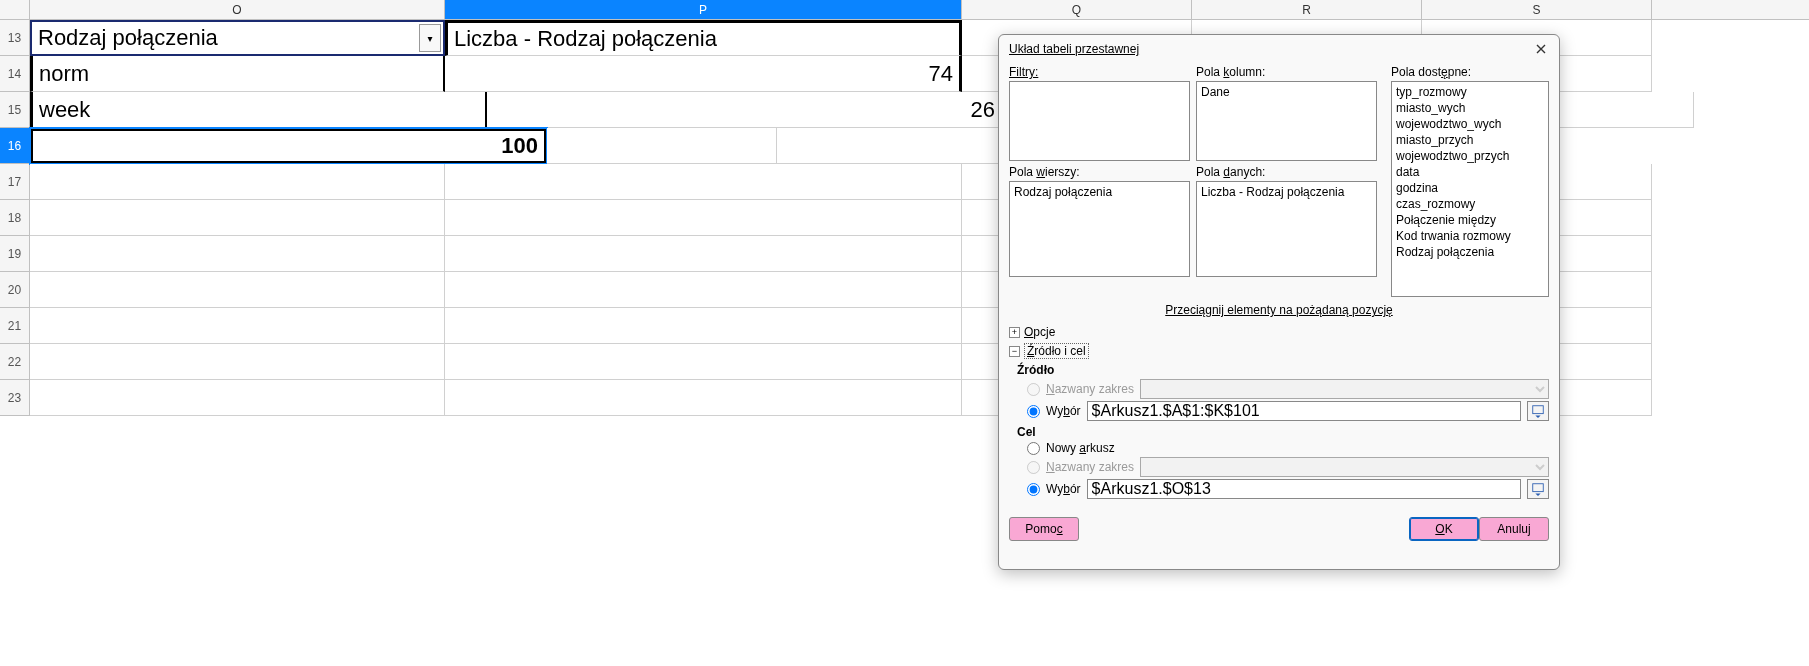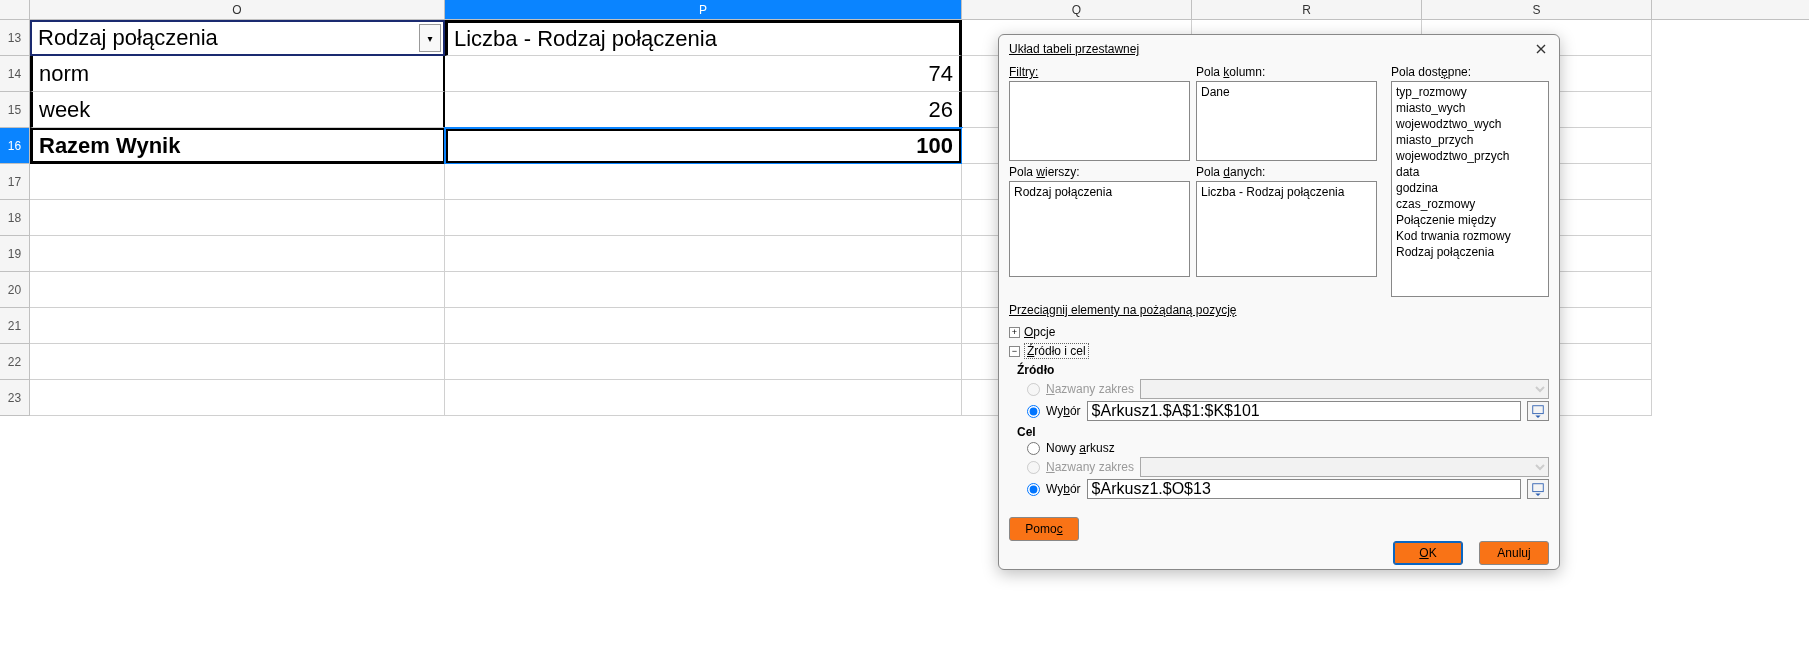--- a/index.html
+++ b/index.html
@@ -37,43 +37,43 @@
   .area-label { font-size: 12px; margin-bottom:2px; }
   .area-label .ul { text-decoration: underline; }
   .area-box { background:#fff; border:1px solid #888; min-height:80px; font-size:12px; padding:2px 4px; }
   .area-box.tall { min-height:96px; }
   .area-box.xtall { min-height:216px; }
   .area-item { padding:1px 0; }
 
   .two-col { display:flex; gap:6px; }
   .two-col .area-group { flex:1; }
 
-  .drag-hint { text-align:left; font-size:12px; text-decoration: underline; color:#000; margin:6px 0 8px 0; }
+  .drag-hint { text-align:center; font-size:12px; text-decoration: underline; color:#000; margin:6px 0 8px 0; }
 
   .section-hdr { display:flex; align-items:center; gap:4px; margin:4px 0 2px 0; font-size:12px;}
   .expander { width:11px; height:11px; border:1px solid #888; display:flex; align-items:center; justify-content:center; font-size:9px; line-height:1; background:#fff;}
   .section-hdr .ul { text-decoration: underline; }
   .section-hdr.bordered span.label { border:1px dotted #666; padding:0 2px; }
 
   .sub-label { font-weight:bold; font-size:12px; margin:4px 0 2px 8px; }
   .radio-row { display:flex; align-items:center; gap:6px; margin:2px 0 2px 18px; }
   .radio-row input[type=radio] { margin:0; }
   .radio-row label { font-size:12px; }
   .radio-row label .ul { text-decoration: underline; }
   .radio-row.disabled label { color:#9a9a9a; }
   .radio-row input[type=text], .radio-row select { flex:1; border:1px solid #888; height:20px; font-size:16px; padding:0 4px; background:#fff; }
   .radio-row select:disabled, .radio-row input:disabled { background:#f0f0f0; color:#bbb; }
   .shrink-btn { width:22px; height:20px; border:1px solid #888; background:#f4f4f4; display:flex; align-items:center; justify-content:center; }
   .shrink-btn svg { width:14px; height:14px; }
 
   .dlg-buttons { display:flex; justify-content:space-between; padding: 6px 10px 10px 10px; }
-  .btn { min-width:70px; height:24px; border:1px solid #888; background:#f97316; border-radius:3px; font-size:12px; padding:0 0; cursor:pointer; }
+  .btn { min-width:70px; height:24px; border:1px solid #888; background:#f9a8d4; border-radius:3px; font-size:12px; padding:0 0; cursor:pointer; }
   .btn.default { border:1px solid #0a66c2; box-shadow: inset 0 0 0 1px #0a66c2; }
   .btn .ul { text-decoration: underline; }
-  .dlg-right-btns { display:flex; gap:16px;margin-top:24px; }
+  .dlg-right-btns { display:flex; gap:0; }
 </style>
 </head>
 <body>
 
 <div class="sheet">
   <div class="col-headers">
     <div class="row-hdr-corner"></div>
 
   <div class="col-hdr" style="width: 415px;">O</div>
       <div class="col-hdr selected" style="width: 517px;">P</div>
@@ -96,29 +96,28 @@
       <div class="row">
         <div class="row-hdr">14</div>
         <div class="cell " style="width: 415px; border-left: 3px solid rgb(0, 0, 0); border-right: 2px solid rgb(0, 0, 0);">norm</div>
         <div class="cell right" style="width: 517px; border-right: 3px solid rgb(0, 0, 0);">74</div>
         <div class="cell " style="width: 230px;"></div>
         <div class="cell " style="width: 230px;"></div>
         <div class="cell " style="width: 230px;"></div>
       </div>
       <div class="row">
         <div class="row-hdr">15</div>
-        <div class="cell " style="width: 415px; border-left: 3px solid rgb(0, 0, 0); border-right: 2px solid rgb(0, 0, 0);">week</div>
+        <div class="cell " style="width: 457px; border-left: 3px solid rgb(0, 0, 0); border-right: 2px solid rgb(0, 0, 0);">week</div>
         <div class="cell right" style="width: 517px; border-right: 3px solid rgb(0, 0, 0);">26</div>
         <div class="cell " style="width: 230px;"></div>
         <div class="cell " style="width: 230px;"></div>
         <div class="cell " style="width: 230px;"></div>
       </div>
       <div class="row">
         <div class="row-hdr selected">16</div>
-        <div class="cell bold" style="width: 415px; border-width: 2px 2px 3px 3px; border-style: solid; border-color: rgb(0, 0, 0);">Razem Wynik</div>
         <div class="cell right bold" style="width: 517px; border: 3px solid rgb(0, 0, 0); outline: rgb(10, 132, 255) solid 2px; outline-offset: -1px;">100</div>
         <div class="cell " style="width: 230px;"></div>
         <div class="cell " style="width: 230px;"></div>
         <div class="cell " style="width: 230px;"></div>
       </div>
       <div class="row">
         <div class="row-hdr">17</div>
         <div class="cell " style="width: 415px;"></div>
         <div class="cell " style="width: 517px;"></div>
         <div class="cell " style="width: 230px;"></div>

